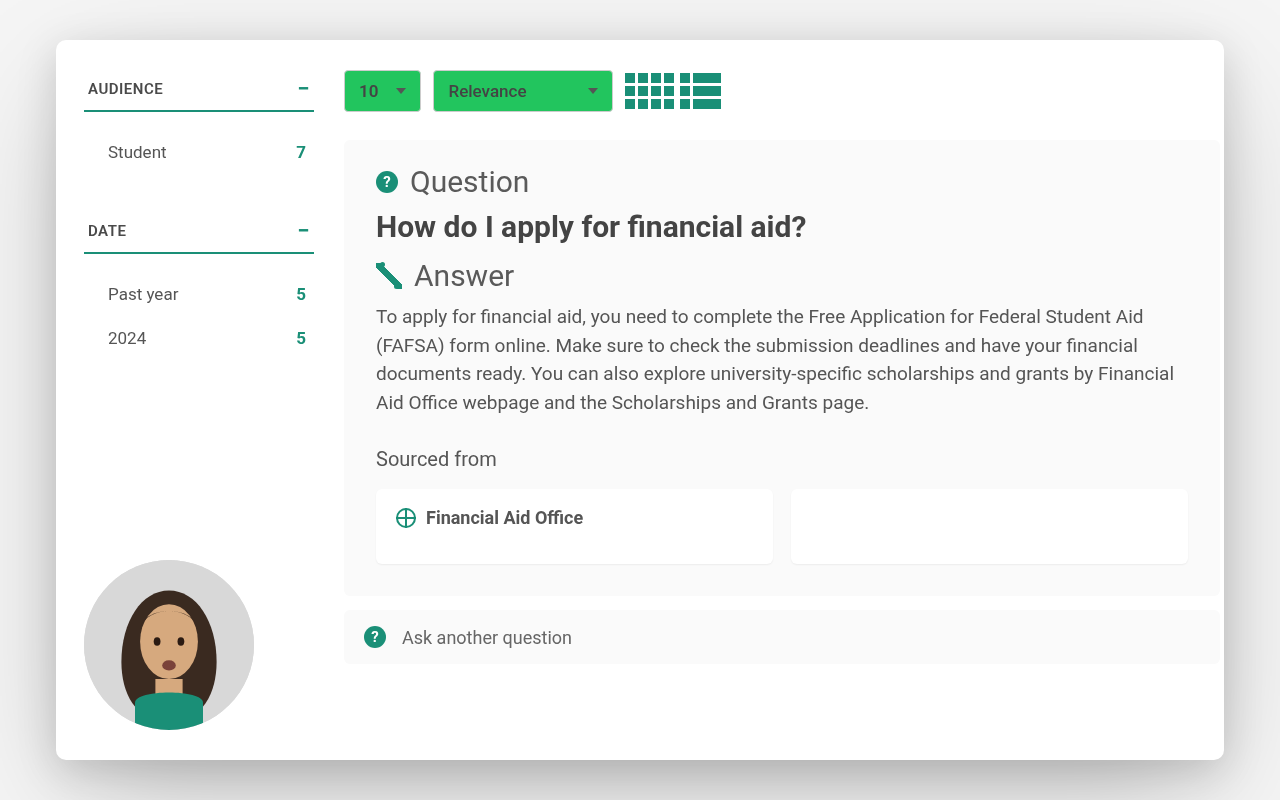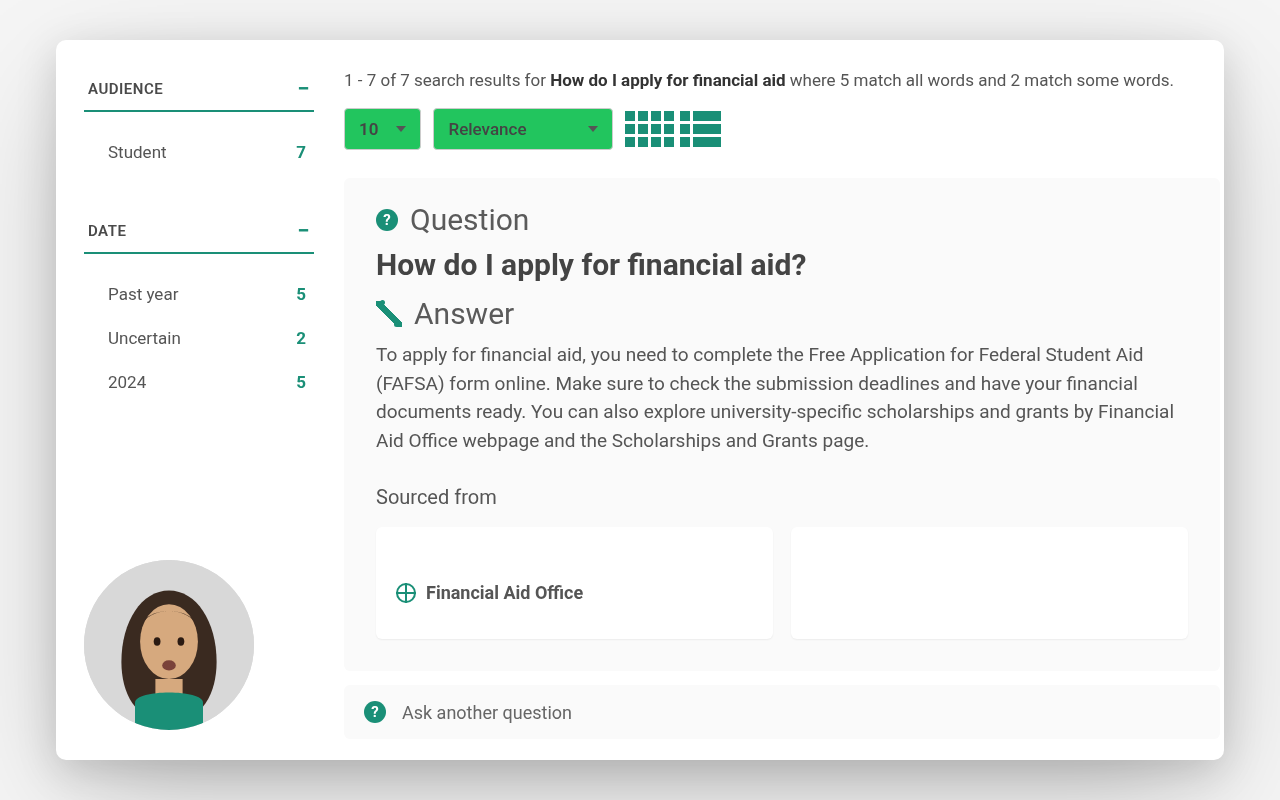--- a/index.html
+++ b/index.html
@@ -151,21 +151,21 @@
     }
     .answer-body {
       color:#555; font-size:19px; line-height:1.5; margin-bottom:30px;
     }
     .sourced-label { color:#555; font-size:20px; margin-bottom:18px; }
     .source-grid { display:flex; gap:18px; }
     .source-card {
       flex:1; background:#fff; border-radius:6px; padding:18px 20px 22px 20px;
       box-shadow: 0 1px 2px rgba(0,0,0,0.06);
     }
-    .source-title { display:flex; align-items:center; gap:10px; color:#555; font-weight:700; font-size:18px; margin-bottom:14px;margin-top:37px; }
+    .source-title { display:flex; align-items:center; gap:10px; color:#555; font-weight:700; font-size:18px; margin-bottom:14px; }
     .globe-icon {
       width:20px; height:20px; border:2px solid #1a8f77; border-radius:50%;
       position:relative; display:inline-block;
     }
     .globe-icon::before {
       content:''; position:absolute; left:7px; top:-2px; width:2px; height:20px; background:#1a8f77;
     }
     .globe-icon::after {
       content:''; position:absolute; top:7px; left:-2px; height:2px; width:20px; background:#1a8f77;
     }
@@ -200,24 +200,20 @@
 
     <div class="facet-section">
       <div class="facet-header">
         <span>DATE</span>
         <span class="facet-collapse">−</span>
       </div>
       <div class="facet-items">
         <div class="facet-item">
           <span>Past year</span>
           <span class="count">5</span>
-        </div>
-        <div class="facet-item">
-          <span>Uncertain</span>
-          <span class="count">2</span>
         </div>
         <div class="facet-item">
           <span>2024</span>
           <span class="count">5</span>
         </div>
       </div>
     </div>
 
     <div class="avatar">
       <svg class="avatar-svg" viewBox="0 0 100 100">
@@ -230,23 +226,20 @@
         <ellipse cx="43" cy="48" rx="2" ry="2.5" fill="#2a1a12"></ellipse>
         <ellipse cx="57" cy="48" rx="2" ry="2.5" fill="#2a1a12"></ellipse>
         <ellipse cx="50" cy="62" rx="4" ry="3" fill="#7a423a"></ellipse>
       </svg>
     </div>
 
   </aside>
 
   <main class="main">
 
-    <div class="summary">
-      <span>1 - 7 of 7 search results for </span><b>How do I apply for financial aid</b><span> where 5 match all words and 2 match some words.</span>
-    </div>
 
     <div class="controls">
       <div class="select">
         <span>10</span>
         <span class="chev"></span>
       </div>
       <div class="select wide">
         <span>Relevance</span>
         <span class="chev"></span>
       </div>

